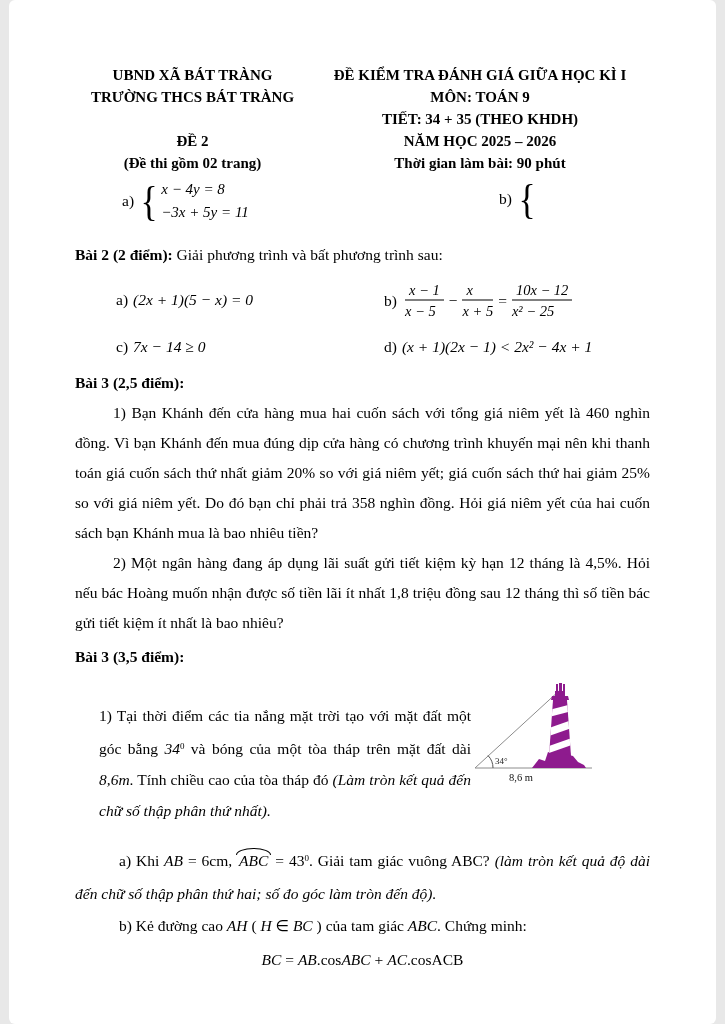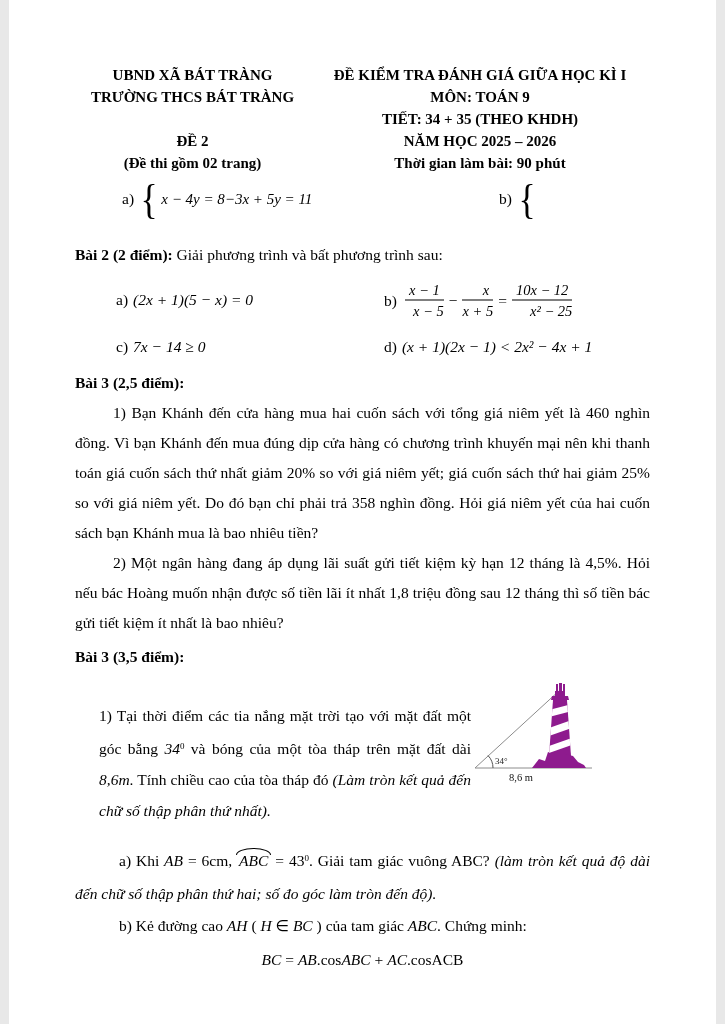--- a/index.html
+++ b/index.html
@@ -1,19 +1,19 @@
 <!DOCTYPE html>
 <html><head>
 <meta charset="utf-8">
 <style>
   html,body{margin:0;padding:0;background:#e8e8e8;}
   .page{
     width:707px;height:1024px;background:#fff;box-sizing:border-box;
     padding:64px 66px 16px 66px;margin:0 auto;position:relative;
-    font-family:"Liberation Serif",serif;font-size:15.5px;color:#000;
+    font-family:"Liberation Serif",serif;font-size:15.5px;color:#000;border-radius:6px;
   }
   
   .header{display:flex;}
   .h-left{width:235px;text-align:center;font-weight:bold;font-size:15px;line-height:22px;}
   .h-right{flex:1;text-align:center;font-weight:bold;font-size:15px;line-height:22px;}
   .h-gap{margin-top:22px;}
   
   .run{white-space:pre-wrap;}
   .b{font-weight:bold;}
   .i{font-style:italic;}
@@ -29,31 +29,31 @@
   .heading{line-height:30px;margin-top:4px;}
   .bold-heading{font-weight:bold;}
   
   .sys-row{position:relative;height:56px;margin:4px 0 6px 0;}
   .system{position:absolute;top:0;display:flex;align-items:center;}
   .sys-a{left:47px;}
   .sys-b{left:424px;}
   .eq-label{font-style:normal;margin-right:5px;}
   .brace{font-style:normal;}
   .brace::before{content:"{";font-size:42px;font-weight:300;line-height:1;display:block;transform:scaleX(.85);}
-  .sys-lines{display:flex;flex-direction:row;line-height:23px;font-size:15px;font-style:italic;margin-left:2px;}
+  .sys-lines{display:flex;flex-direction:column;line-height:23px;font-size:15px;font-style:italic;margin-left:2px;}
   
   .eq-row{position:relative;margin:2px 0;}
   .row-tall{height:56px;}
   .row-short{height:34px;}
   .eq-item{position:absolute;display:flex;align-items:center;}
   .eq-a{left:41px;}
   .eq-b{left:309px;}
   .eq-item .expr{font-style:italic;}
   .vcenter{top:50%;transform:translateY(-50%);}
-  .frac{display:inline-block;vertical-align:middle;text-align:right;font-style:italic;font-size:14.5px;line-height:18px;margin:0 3px;}
+  .frac{display:inline-block;vertical-align:middle;text-align:left;font-style:italic;font-size:14.5px;line-height:18px;margin:0 3px;}
   .frac .num{display:block;padding:0 4px 1px 4px;border-bottom:1.2px solid #000;}
   .frac .den{display:block;padding-top:1px;}
   .frac-op{font-style:normal;margin:0 2px;}
   
   .para{text-align:justify;line-height:30px;text-indent:38px;margin:0;}
   
   .b3-row{display:flex;align-items:flex-start;}
   .b3-text{width:372px;margin-left:24px;text-align:justify;line-height:31px;margin-top:28px;}
   .figure-svg{width:128px;height:114px;margin-left:auto;margin-right:50px;margin-top:8px;}
   .figure-svg text{font-family:"Liberation Serif",serif;}

